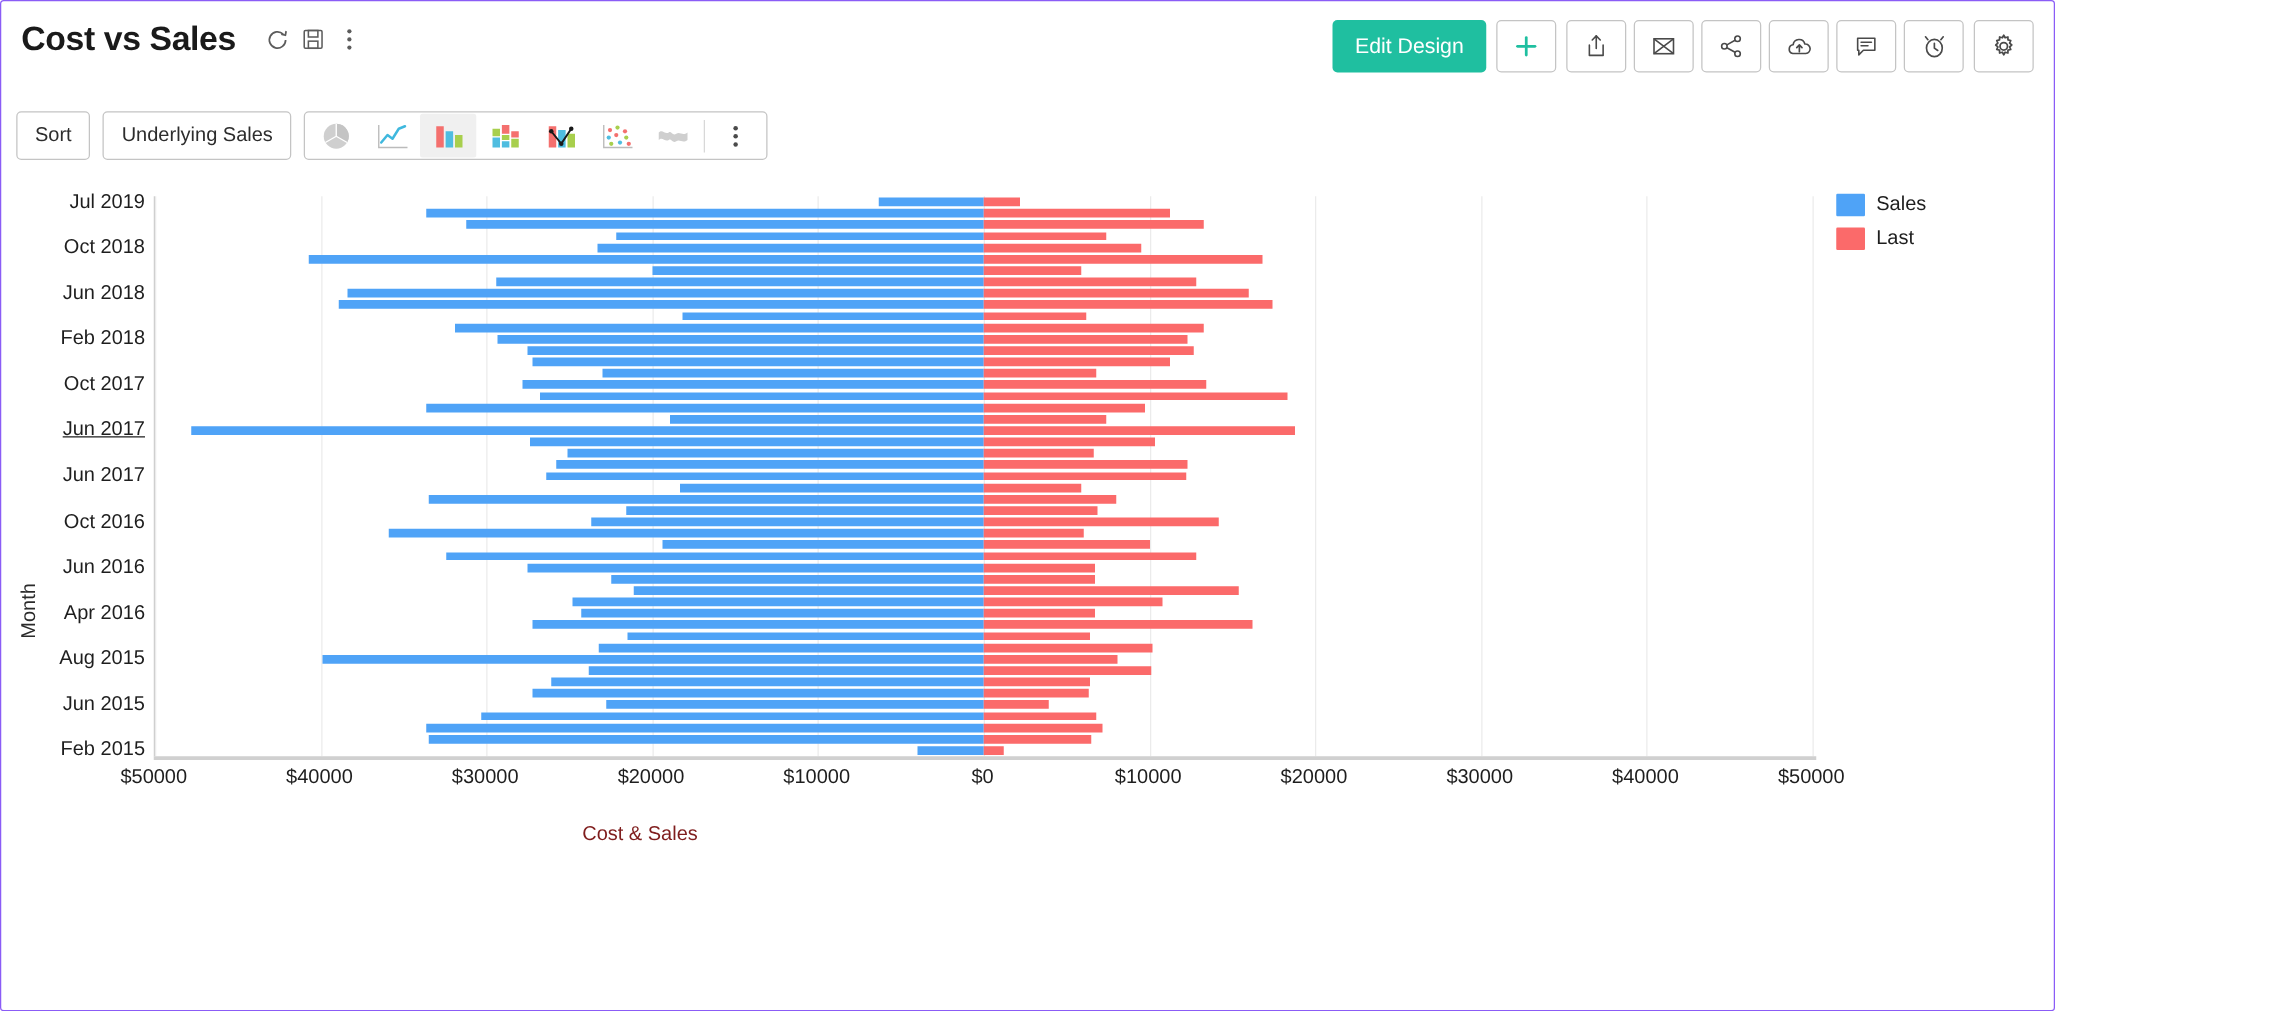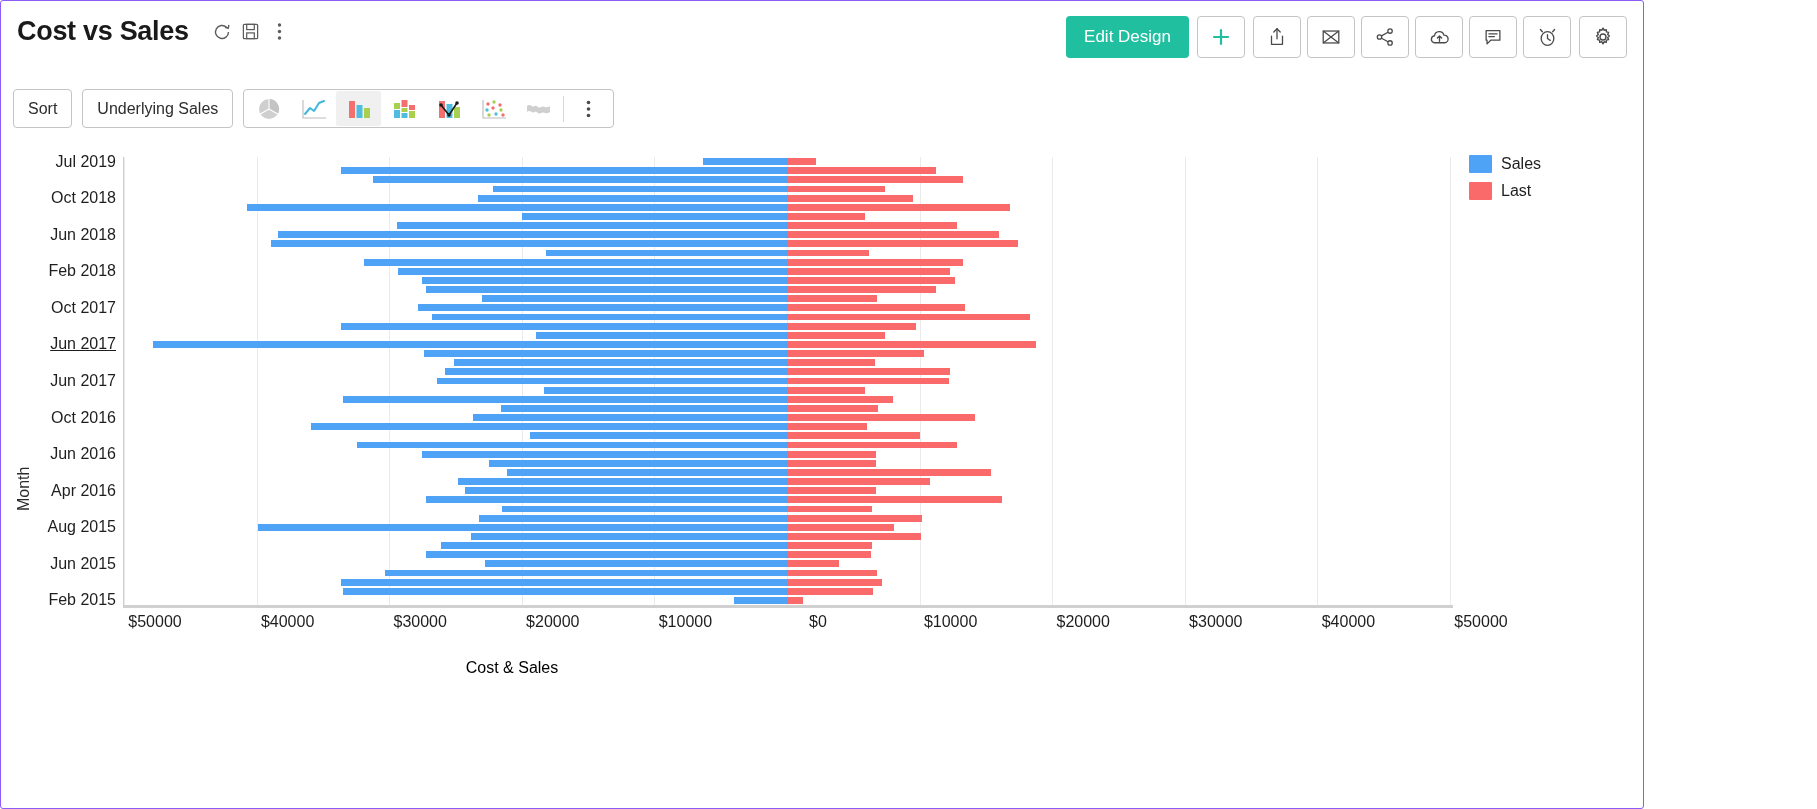--- a/index.html
+++ b/index.html
@@ -88,21 +88,21 @@
   
   .chart-wrap { position: absolute; left: 0; top: 140px; right: 0; bottom: 0; }
 
   .y-axis-title {
     position: absolute; left: 14px; top: 370px;
     transform: rotate(-90deg); transform-origin: left top;
     font-size: 16px; color: #2b2b2b; white-space: nowrap;
   }
   .x-axis-title {
     position: absolute; left: 0; right: 0; top: 518px;
-    text-align: center; font-size: 16px; color: #000000;
+    text-align: center; font-size: 16px; color: #7f1d1d;
   }
   .x-axis-title span { margin-left: -620px; }
 
   .plot {
     position: absolute;
     left: 122px; top: 16px;
     width: 1326px; height: 448px;
     border-left: 1.5px solid #cfcfcf;
   }
   .gridline {
@@ -116,21 +116,20 @@
   }
   .ytick {
     position: absolute; right: 100%; margin-right: 8px;
     font-size: 16px; color: #1e1e1e; white-space: nowrap;
     transform: translateY(-50%);
   }
   .xtick {
     position: absolute; top: 472px;
     font-size: 16px; color: #1e1e1e; white-space: nowrap;
     transform: translateX(-50%);
-    margin-left: 32px;
   }
   .bar-row { position: absolute; left: 0; right: 0; }
   .bar {
     position: absolute; top: 0; height: 100%;
   }
   .bar.sales { background: #4FA3F7; }
   .bar.cost  { background: #FB6A6A; }
 
   
   .legend {

